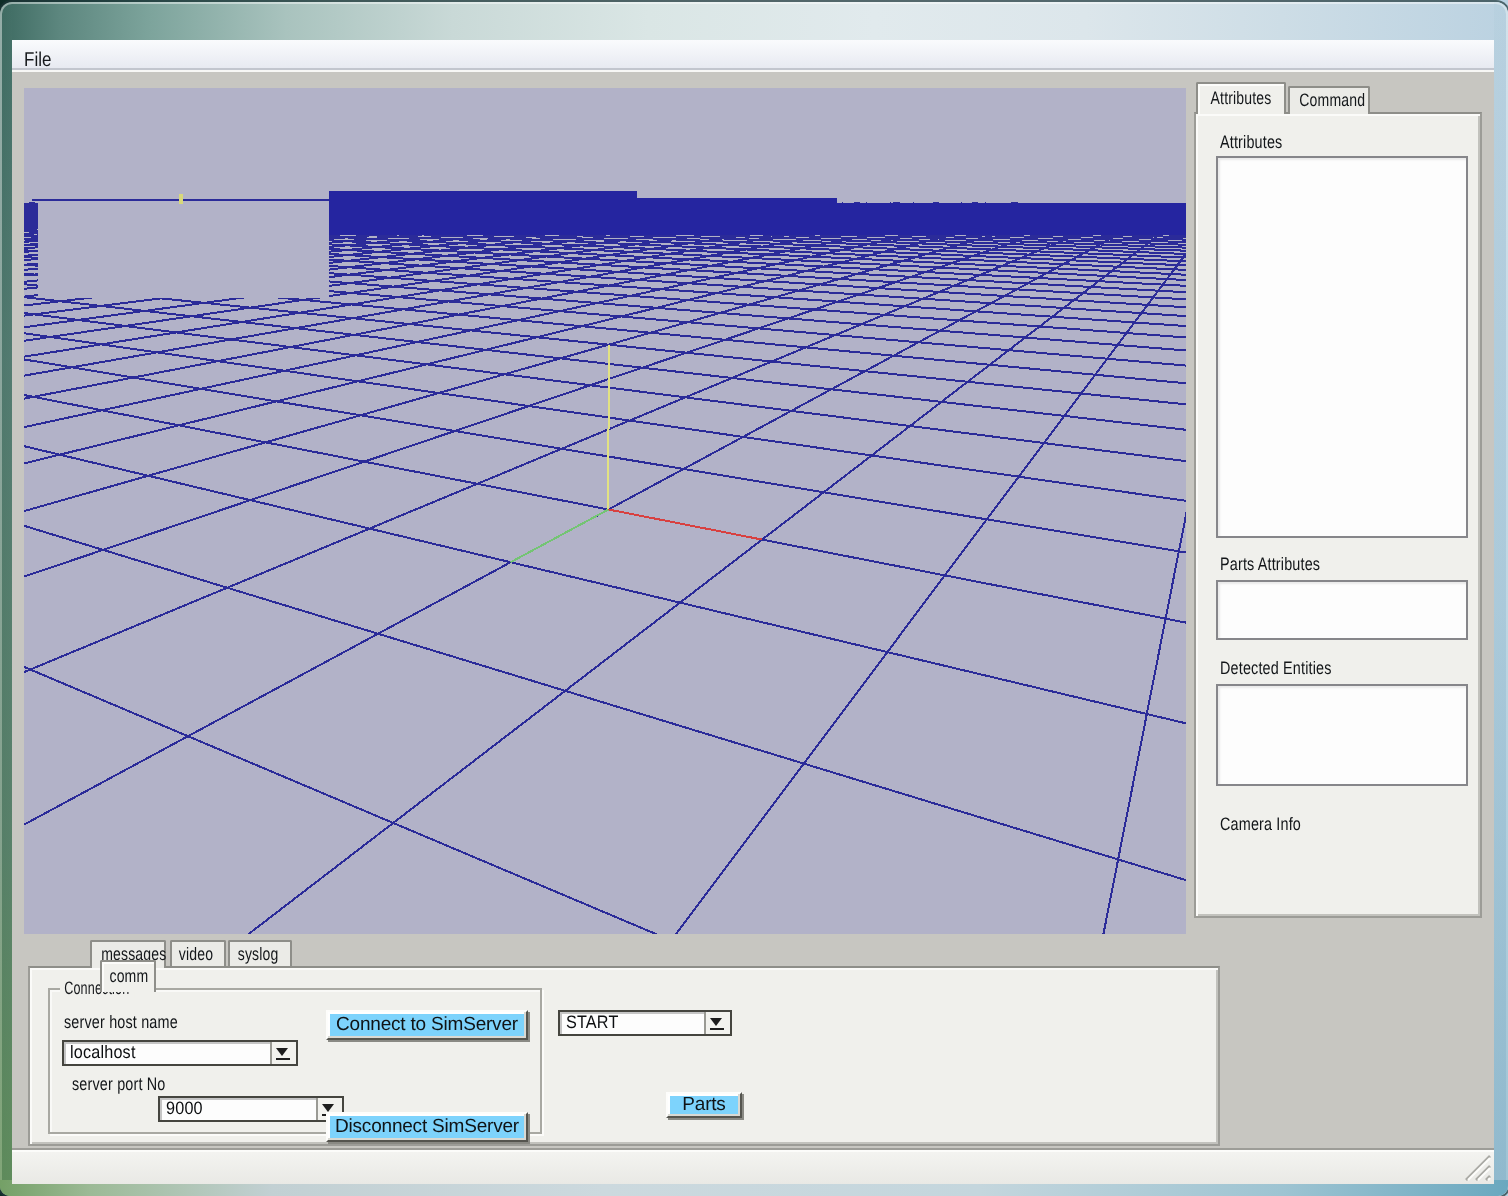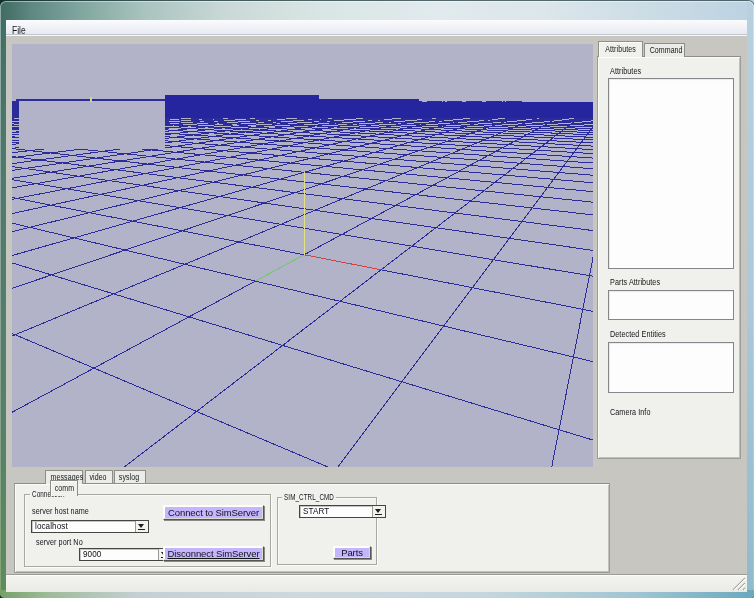--- a/index.html
+++ b/index.html
@@ -69,21 +69,21 @@
     box-shadow:inset 1px 1px 1px rgba(0,0,0,.08); }
   .sec-label { position:absolute; font-size:9px; color:#121518; white-space:nowrap;
     transform:scaleX(.8); transform-origin:0 0; }
 
   .groupbox { position:absolute; border:1px solid #a8a8a2;
     box-shadow:1px 1px 0 rgba(255,255,255,.7), inset 1px 1px 0 rgba(255,255,255,.6); }
   .group-label { position:absolute; top:-6px; font-size:9px; color:#17191c;
     background:#f0f0ec; padding:0 3px; line-height:10px; white-space:nowrap;
     transform:scaleX(.7); transform-origin:0 0; }
 
-  .fbtn { position:absolute; background:#c4b5fd; font-size:9.5px; color:#101315; letter-spacing:-0.1px;
+  .fbtn { position:absolute; background:#7dd3fc; font-size:9.5px; color:#101315; letter-spacing:-0.1px;
     border-top:1px solid #fdfdfb; border-left:1px solid #fdfdfb;
     border-right:1px solid #55554f; border-bottom:1px solid #55554f;
     box-shadow:1px 1px 0 #8a8a84, inset -1px -1px 0 #d9d9d3, inset 1px 1px 0 #ffffff;
     text-align:right; display:flex; align-items:center; justify-content:center; white-space:nowrap; }
 
   .combo { position:absolute; background:#fdfdfd; border:1px solid #45453f;
     box-shadow:inset 1px 1px 0 rgba(0,0,0,.22); }
   .combo .val { position:absolute; left:3px; top:0; bottom:0; font-size:9px; color:#0c0e10;
     display:flex; align-items:center; white-space:nowrap; transform:scaleX(.9); transform-origin:0 50%; }
   .combo .arrow-btn { position:absolute; right:0; top:0; bottom:0; width:13px;
@@ -350,26 +350,23 @@
       </div>
       <div class="sec-label" style="left:21px; top:52.5px;">server port No</div>
       <div class="combo" style="left:16px; top:63.5px; width:93px; height:13px;margin-left:48px;">
         <div class="val">9000</div>
         <div class="arrow-btn">
           <div class="arr-tri"></div>
           <div class="arr-line"></div>
         </div>
       </div>
       <div class="fbtn" style="left:148px; top:21px; width:101px; height:15px;">Connect to SimServer</div>
-      <div class="fbtn" style="left:148px; top:62px; width:101px; height:15px;text-decoration:underline;">Disconnect SimServer</div>
-
-      <div class="groupbox" style="left:262px; top:13px; width:100px; height:68px;">
-        <div class="group-label" style="left:4px;">SIM_CTRL_CMD</div>
-      </div>
-      <div class="combo" style="left:284px; top:20.5px; width:87px; height:13px;">
+      <div class="fbtn" style="left:148px; top:72px; width:101px; height:15px;">Disconnect SimServer</div>
+
+      <div class="combo" style="left:264px; top:20.5px; width:87px; height:13px;">
         <div class="val">START</div>
         <div class="arrow-btn">
           <div class="arr-tri"></div>
           <div class="arr-line"></div>
         </div>
       </div>
       <div class="fbtn" style="left:318px; top:62px; width:38px; height:13px;">Parts</div>
     </div>
 
     <div class="statusbar">

